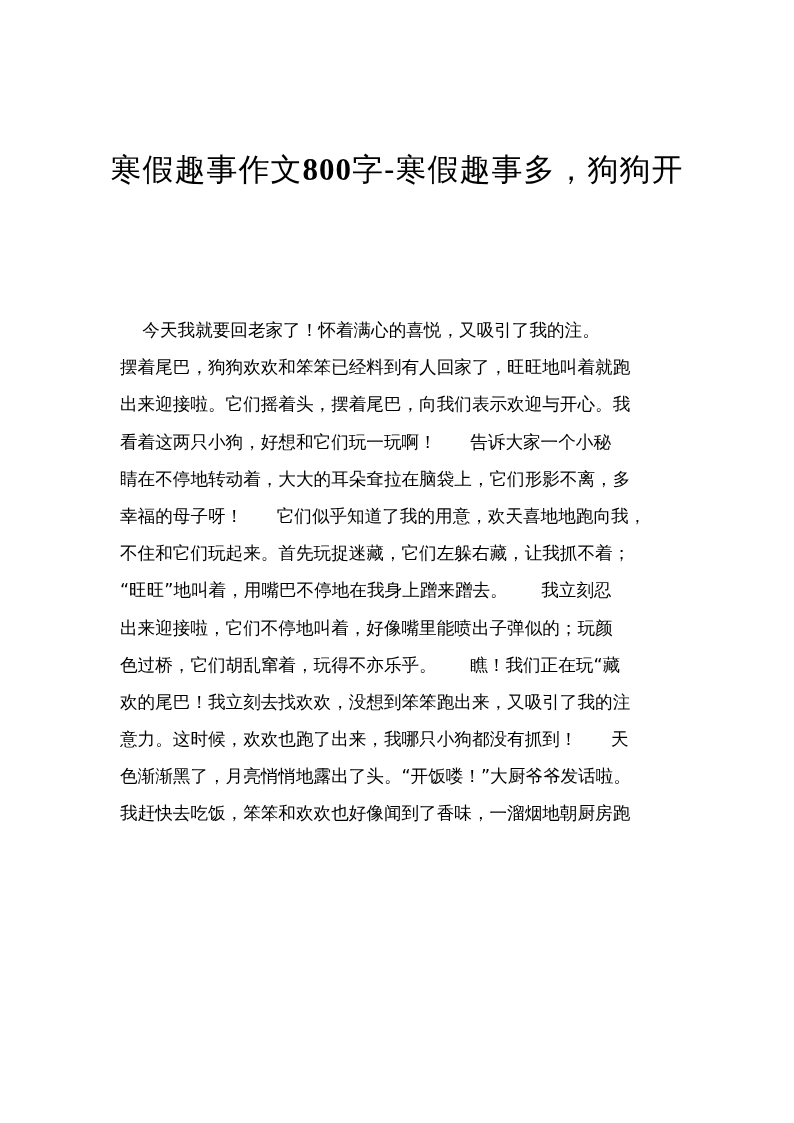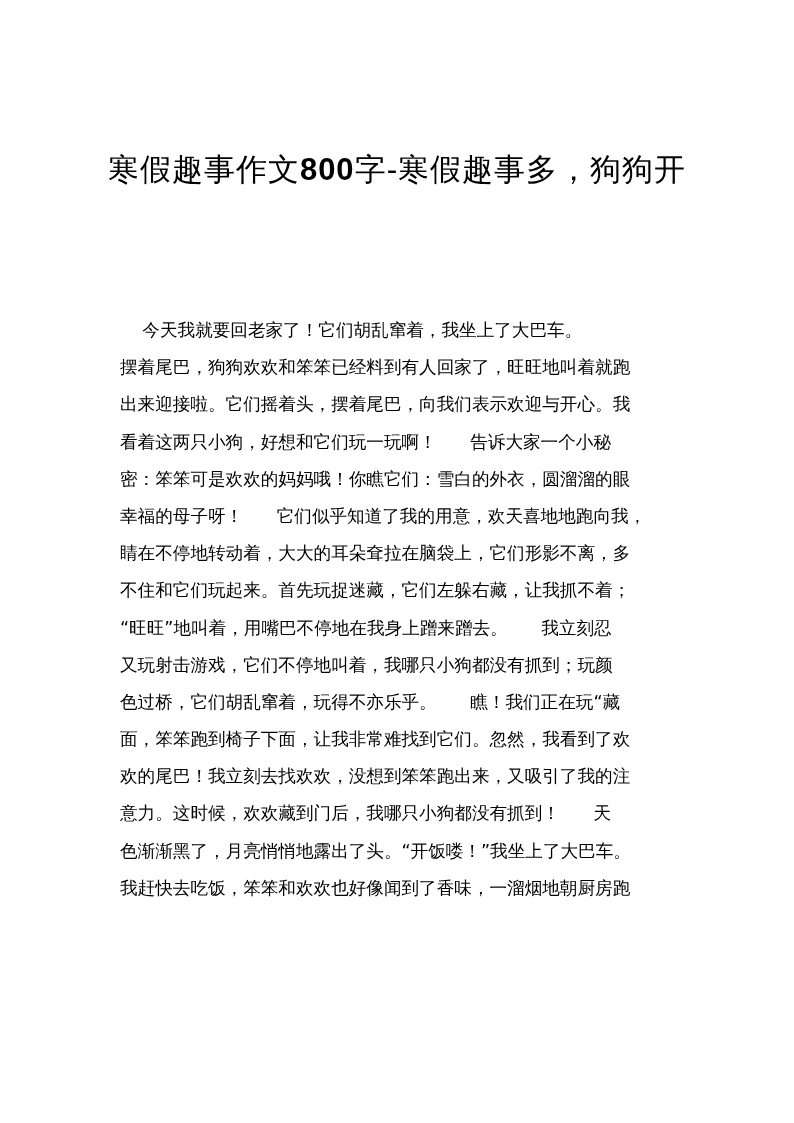--- a/index.html
+++ b/index.html
@@ -1,41 +1,39 @@
 <!DOCTYPE html>
 <html><head>
 <meta charset="utf-8">
 <style>
   html, body { margin:0; padding:0; background:#ffffff; }
   body { width:794px; height:1123px; position:relative; overflow:hidden;
          font-family: "DejaVu Serif", "Liberation Serif", serif; color:#000; }
   .title { position:absolute; left:100px; width:594px; top:142px; text-align:center;
            font-size:31px; line-height:54px; font-weight:normal; letter-spacing:1px; }
-  .title .num { font-weight:bold; font-family: Liberation Sans, sans-serif; }
+  .title .num { font-weight:bold; font-family: Liberation Serif, serif; }
   .body { position:absolute; left:120px; top:312px; width:560px; }
   .line { height:37.2px; line-height:37.2px; font-size:17.6px; white-space:pre;
           font-family: "DejaVu Sans", "Liberation Sans", sans-serif; }
 </style>
 </head>
 <body>
 
 <div class="title">
   <div><span>寒假趣事作文</span><span class="num">800</span><span>字-寒假趣事多，狗狗开</span></div>
 </div>
 
 <div class="body">
-  <div class="line">    今天我就要回老家了！它们胡乱窜着，我坐上了大巴车。</div>
+  <div class="line">    今天我就要回老家了！怀着满心的喜悦，又吸引了我的注。</div>
   <div class="line">摆着尾巴，狗狗欢欢和笨笨已经料到有人回家了，旺旺地叫着就跑</div>
   <div class="line">出来迎接啦。它们摇着头，摆着尾巴，向我们表示欢迎与开心。我</div>
   <div class="line">看着这两只小狗，好想和它们玩一玩啊！      告诉大家一个小秘</div>
-  <div class="line">密：笨笨可是欢欢的妈妈哦！你瞧它们：雪白的外衣，圆溜溜的眼</div>
+  <div class="line">睛在不停地转动着，大大的耳朵耷拉在脑袋上，它们形影不离，多</div>
   <div class="line">幸福的母子呀！      它们似乎知道了我的用意，欢天喜地地跑向我，</div>
-  <div class="line">睛在不停地转动着，大大的耳朵耷拉在脑袋上，它们形影不离，多</div>
   <div class="line">不住和它们玩起来。首先玩捉迷藏，它们左躲右藏，让我抓不着；</div>
   <div class="line">“旺旺”地叫着，用嘴巴不停地在我身上蹭来蹭去。      我立刻忍</div>
-  <div class="line">又玩射击游戏，它们不停地叫着，我哪只小狗都没有抓到；玩颜</div>
+  <div class="line">出来迎接啦，它们不停地叫着，好像嘴里能喷出子弹似的；玩颜</div>
   <div class="line">色过桥，它们胡乱窜着，玩得不亦乐乎。      瞧！我们正在玩“藏</div>
-  <div class="line">面，笨笨跑到椅子下面，让我非常难找到它们。忽然，我看到了欢</div>
   <div class="line">欢的尾巴！我立刻去找欢欢，没想到笨笨跑出来，又吸引了我的注</div>
-  <div class="line">意力。这时候，欢欢藏到门后，我哪只小狗都没有抓到！      天</div>
-  <div class="line">色渐渐黑了，月亮悄悄地露出了头。“开饭喽！”我坐上了大巴车。</div>
+  <div class="line">意力。这时候，欢欢也跑了出来，我哪只小狗都没有抓到！      天</div>
+  <div class="line">色渐渐黑了，月亮悄悄地露出了头。“开饭喽！”大厨爷爷发话啦。</div>
   <div class="line">我赶快去吃饭，笨笨和欢欢也好像闻到了香味，一溜烟地朝厨房跑</div>
 </div>
 
 </body></html>

